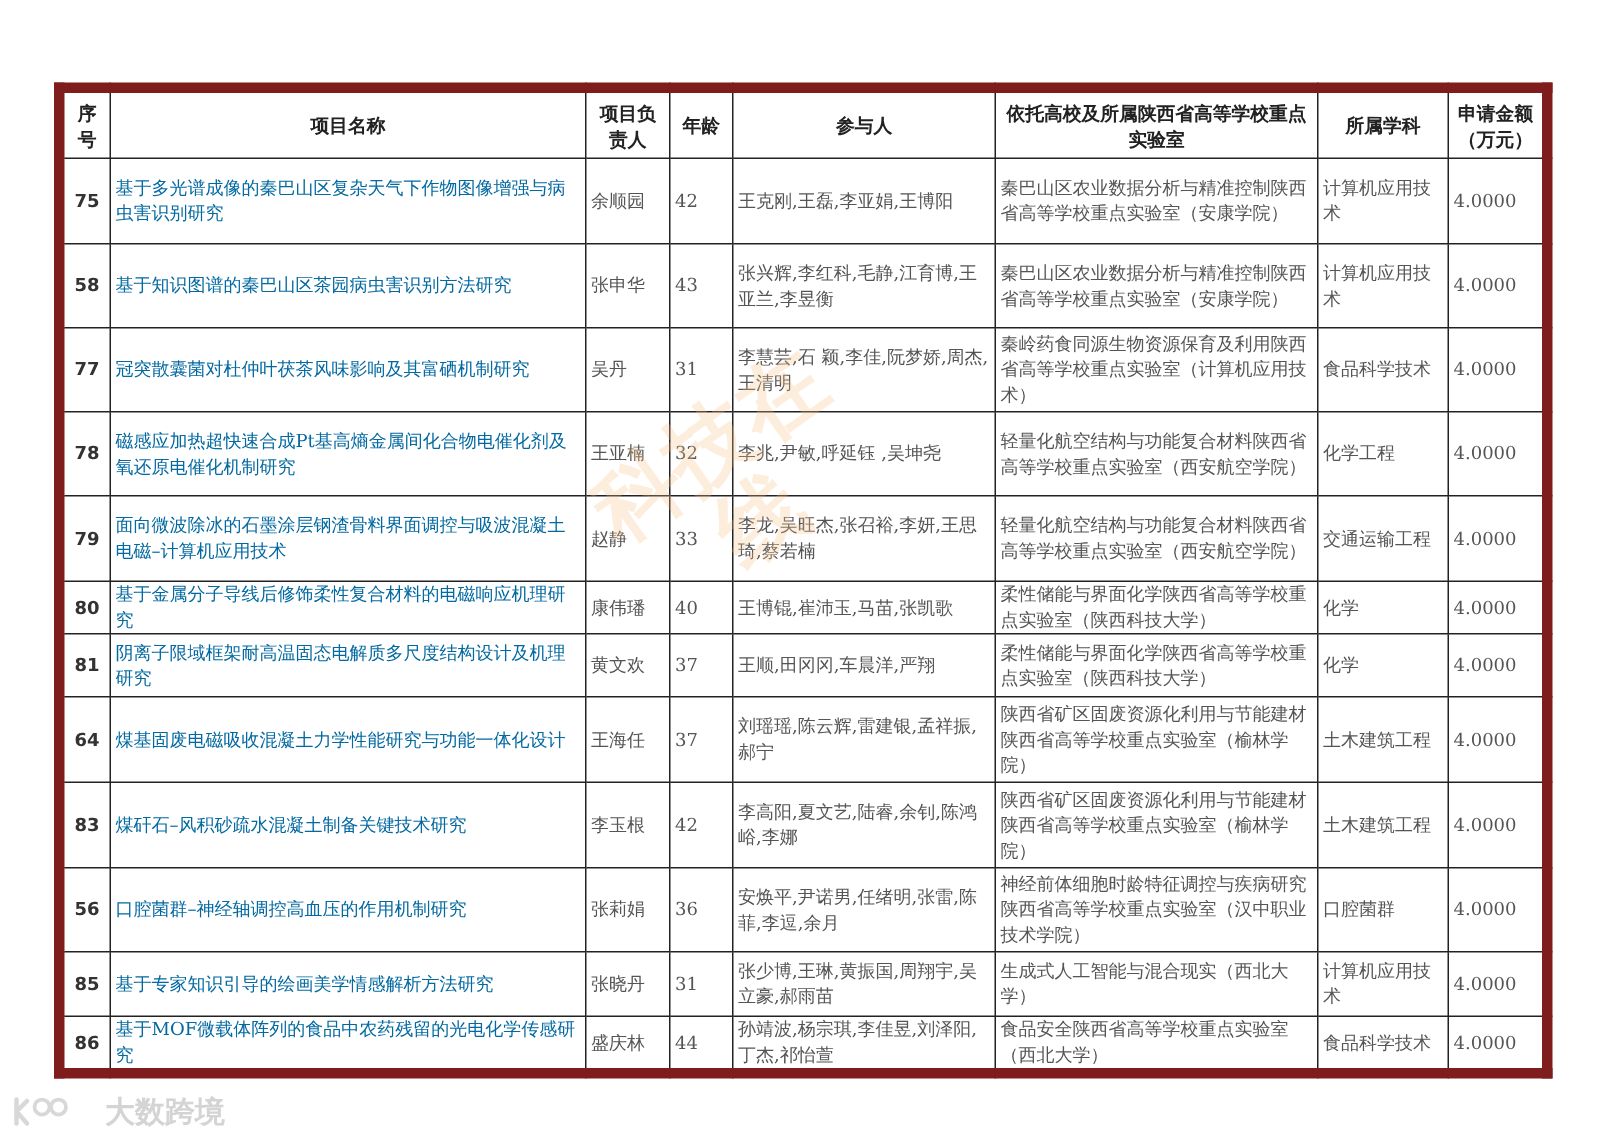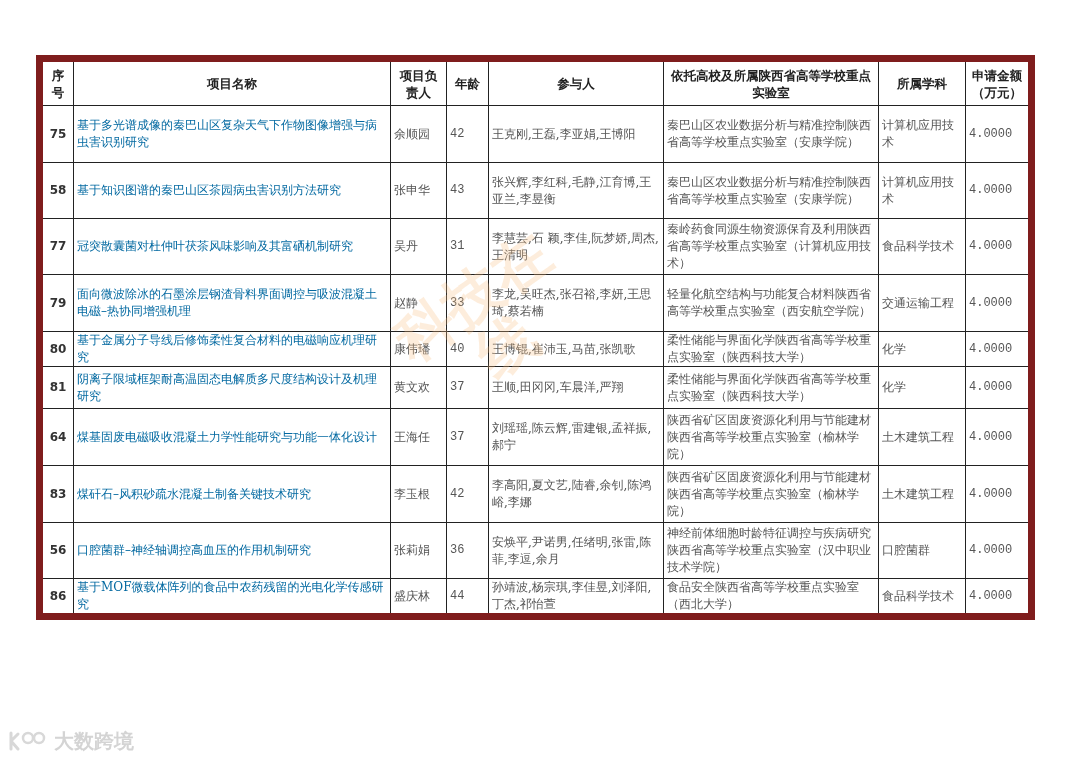--- a/index.html
+++ b/index.html
@@ -26,30 +26,30 @@
       font-family: "DejaVu Sans", "Liberation Sans", sans-serif;
       font-weight: bold; font-size: 12.5px; color: #222; text-align: center;
       height: 43px;
     }
     td.idx {
       text-align: center; font-family: "DejaVu Sans", "Liberation Sans", sans-serif;
       font-size: 15px; font-weight: bold; color: #333;
     }
     td.name { text-align: left; color: #0369a1; font-size: 12.5px; }
     td.leader, td.age, td.people, td.lab, td.subject, td.amount { text-align: left; color: #555; }
-    td.age, td.amount { font-size: 12px; font-family: Liberation Mono, monospace; }
+    td.age, td.amount { font-size: 12px; }
     .watermark {
       position: absolute; left: 420px; top: 255px; width: 180px; height: 190px;
       color: rgba(247, 190, 130, 0.28); font-size: 58px; font-weight: bold;
       transform: rotate(-35deg); pointer-events: none;
       font-family: "DejaVu Sans", sans-serif; line-height: 60px; text-align: center;
     }
     .footer-logo {
       position: absolute; left: 8px; top: 727px; height: 28px;
-      display: flex; align-items: center; gap: 6px;
+      display: flex; align-items: center; gap: 22px;
       color: #d4d4d4; font-family: "DejaVu Sans", "Liberation Sans", sans-serif;
       font-weight: bold; font-size: 20px;
     }
     .footer-logo .mark { display: flex; align-items: center; }
   </style>
 </head>
 <body>
 
 <div class="page">
 
@@ -100,23 +100,33 @@
       <tr style="height:56px">
         <td class="idx">77</td>
         <td class="name">冠突散囊菌对杜仲叶茯茶风味影响及其富硒机制研究</td>
         <td class="leader">吴丹</td>
         <td class="age">31</td>
         <td class="people">李慧芸,石 颖,李佳,阮梦娇,周杰,王清明</td>
         <td class="lab">秦岭药食同源生物资源保育及利用陕西省高等学校重点实验室（计算机应用技术）</td>
         <td class="subject">食品科学技术</td>
         <td class="amount">4.0000</td>
       </tr>
+      <tr style="height:56px">
+        <td class="idx">78</td>
+        <td class="name">磁感应加热超快速合成Pt基高熵金属间化合物电催化剂及氧还原电催化机制研究</td>
+        <td class="leader">王亚楠</td>
+        <td class="age">32</td>
+        <td class="people">李兆,尹敏,呼延钰 ,吴坤尧</td>
+        <td class="lab">轻量化航空结构与功能复合材料陕西省高等学校重点实验室（西安航空学院）</td>
+        <td class="subject">化学工程</td>
+        <td class="amount">4.0000</td>
+      </tr>
       <tr style="height:57px">
         <td class="idx">79</td>
-        <td class="name">面向微波除冰的石墨涂层钢渣骨料界面调控与吸波混凝土电磁–热协同增强机理</td>
+        <td class="name">面向微波除冰的石墨涂层钢渣骨料界面调控与吸波混凝土电磁–计算机应用技术</td>
         <td class="leader">赵静</td>
         <td class="age">33</td>
         <td class="people">李龙,吴旺杰,张召裕,李妍,王思琦,蔡若楠</td>
         <td class="lab">轻量化航空结构与功能复合材料陕西省高等学校重点实验室（西安航空学院）</td>
         <td class="subject">交通运输工程</td>
         <td class="amount">4.0000</td>
       </tr>
       <tr style="height:31px">
         <td class="idx">80</td>
         <td class="name">基于金属分子导线后修饰柔性复合材料的电磁响应机理研究</td>
@@ -158,20 +168,30 @@
         <td class="amount">4.0000</td>
       </tr>
       <tr style="height:56px">
         <td class="idx">56</td>
         <td class="name">口腔菌群–神经轴调控高血压的作用机制研究</td>
         <td class="leader">张莉娟</td>
         <td class="age">36</td>
         <td class="people">安焕平,尹诺男,任绪明,张雷,陈菲,李逗,余月</td>
         <td class="lab">神经前体细胞时龄特征调控与疾病研究陕西省高等学校重点实验室（汉中职业技术学院）</td>
         <td class="subject">口腔菌群</td>
+        <td class="amount">4.0000</td>
+      </tr>
+      <tr style="height:43px">
+        <td class="idx">85</td>
+        <td class="name">基于专家知识引导的绘画美学情感解析方法研究</td>
+        <td class="leader">张晓丹</td>
+        <td class="age">31</td>
+        <td class="people">张少博,王琳,黄振国,周翔宇,吴立豪,郝雨苗</td>
+        <td class="lab">生成式人工智能与混合现实（西北大学）</td>
+        <td class="subject">计算机应用技术</td>
         <td class="amount">4.0000</td>
       </tr>
       <tr style="height:32px">
         <td class="idx">86</td>
         <td class="name">基于MOF微载体阵列的食品中农药残留的光电化学传感研究</td>
         <td class="leader">盛庆林</td>
         <td class="age">44</td>
         <td class="people">孙靖波,杨宗琪,李佳昱,刘泽阳,丁杰,祁怡萱</td>
         <td class="lab">食品安全陕西省高等学校重点实验室（西北大学）</td>
         <td class="subject">食品科学技术</td>

